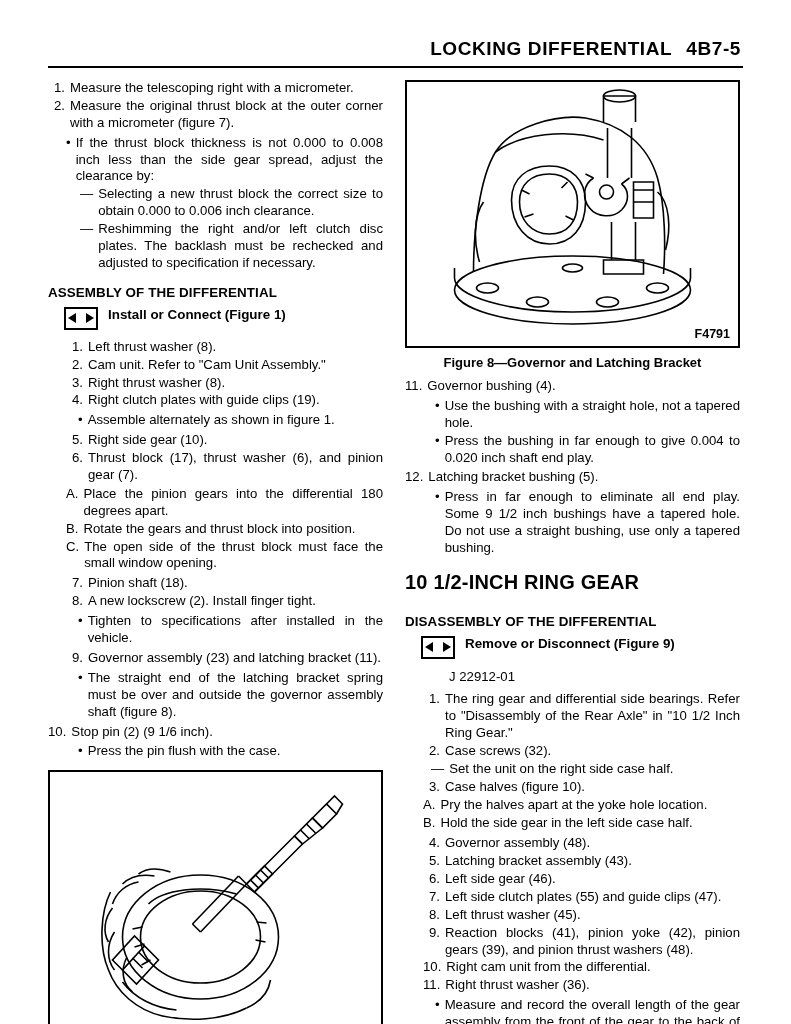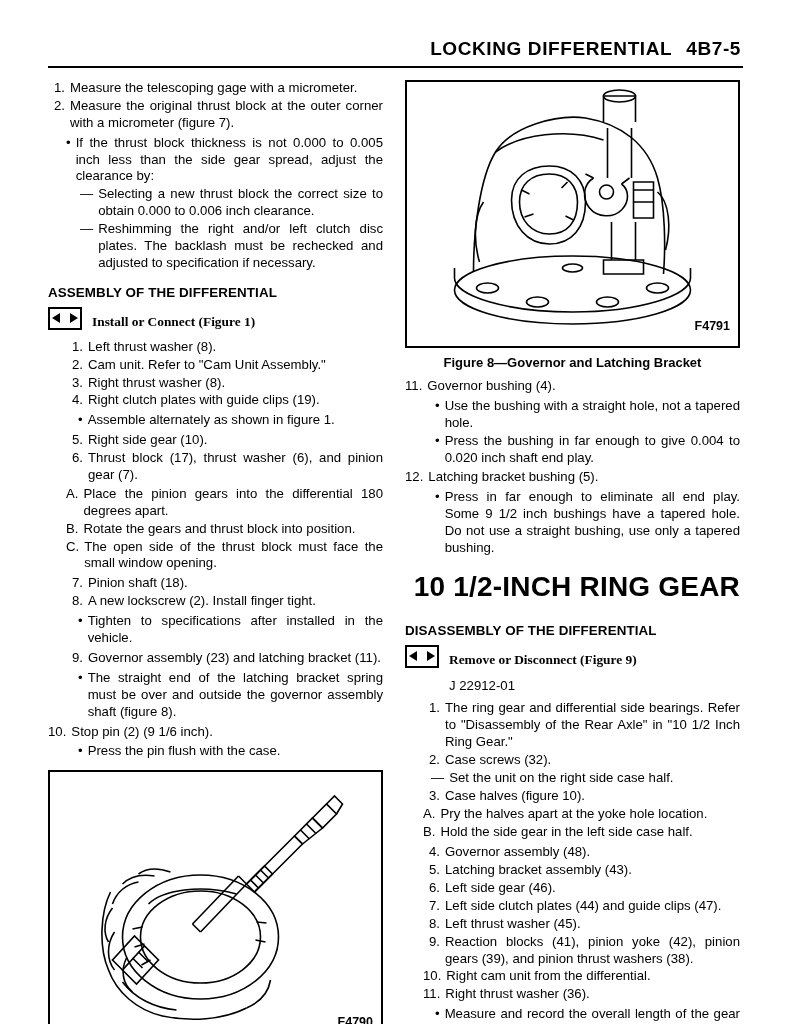--- a/index.html
+++ b/index.html
@@ -114,32 +114,31 @@
   .indent-2 { padding-left: 30px; }
   .indent-3 { padding-left: 26px; }
 
   .section-head {
     font-size: 13.4px;
     font-weight: bold;
     margin: 13px 0 7px 0;
     letter-spacing: 0.1px;
   }
   .big-head {
-    font-size: 28px;
+    font-size: 20px;
     font-weight: bold;
-    text-align: right;
+    text-align: left;
     margin: 14px 0 20px 0;
     letter-spacing: 0.2px;
   }
   .proc-head {
     display: flex;
-    align-items: flex-end;
+    align-items: flex-start;
     gap: 10px;
-    margin: 6px 0 9px 0;
-    font-family: Liberation Serif, serif;
+    margin: 6px 0 9px 16px;
   }
   .proc-box {
     width: 30px;
     height: 19px;
     border: 2px solid #000;
     position: relative;
     flex: 0 0 auto;
   }
   .proc-box .arrow-l,
   .proc-box .arrow-r {
@@ -181,21 +180,21 @@
     height: 268px;
     margin-bottom: 6px;
   }
   .fig-bottom {
     height: 274px;
     margin-top: 10px;
   }
   .fig-id {
     position: absolute;
     right: 8px;
-    bottom: 13px;
+    bottom: 5px;
     font-size: 12.5px;
     font-weight: bold;
   }
   .fig-caption {
     text-align: center;
     font-size: 13px;
     font-weight: bold;
     margin-top: 7px;
     margin-bottom: 8px;
   }
@@ -211,32 +210,32 @@
   </div>
   <hr class="header-rule">
 
   <div class="cols">
 
     <div class="col">
 
       <ul class="olist">
         <li class="oitem">
           <span class="num">1.</span>
-          <span class="txt">Measure the telescoping gage with a micrometer.</span>
+          <span class="txt">Measure the telescoping right with a micrometer.</span>
         </li>
         <li class="oitem">
           <span class="num">2.</span>
           <span class="txt">Measure the original thrust block at the outer corner with a micrometer (figure 7).</span>
         </li>
       </ul>
 
       <div class="bullets indent-1">
         <div class="bullet">
           <span class="dot">•</span>
-          <span class="txt">If the thrust block thickness is not 0.000 to 0.005 inch less than the side gear spread, adjust the clearance by:</span>
+          <span class="txt">If the thrust block thickness is not 0.000 to 0.008 inch less than the side gear spread, adjust the clearance by:</span>
         </div>
         <div class="sub-bullets">
           <div class="dash">
             <span class="dd">—</span>
             <span class="txt">Selecting a new thrust block the correct size to obtain 0.000 to 0.006 inch clearance.</span>
           </div>
           <div class="dash">
             <span class="dd">—</span>
             <span class="txt">Reshimming the right and/or left clutch disc plates. The backlash must be rechecked and adjusted to specification if necessary.</span>
           </div>
@@ -538,29 +537,29 @@
         <li class="oitem">
           <span class="num">5.</span>
           <span class="txt">Latching bracket assembly (43).</span>
         </li>
         <li class="oitem">
           <span class="num">6.</span>
           <span class="txt">Left side gear (46).</span>
         </li>
         <li class="oitem">
           <span class="num">7.</span>
-          <span class="txt">Left side clutch plates (44) and guide clips (47).</span>
+          <span class="txt">Left side clutch plates (55) and guide clips (47).</span>
         </li>
         <li class="oitem">
           <span class="num">8.</span>
           <span class="txt">Left thrust washer (45).</span>
         </li>
         <li class="oitem">
           <span class="num">9.</span>
-          <span class="txt">Reaction blocks (41), pinion yoke (42), pinion gears (39), and pinion thrust washers (38).</span>
+          <span class="txt">Reaction blocks (41), pinion yoke (42), pinion gears (39), and pinion thrust washers (48).</span>
         </li>
         <li class="oitem">
           <span class="num">10.</span>
           <span class="txt">Right cam unit from the differential.</span>
         </li>
         <li class="oitem">
           <span class="num">11.</span>
           <span class="txt">Right thrust washer (36).</span>
         </li>
       </ul>

